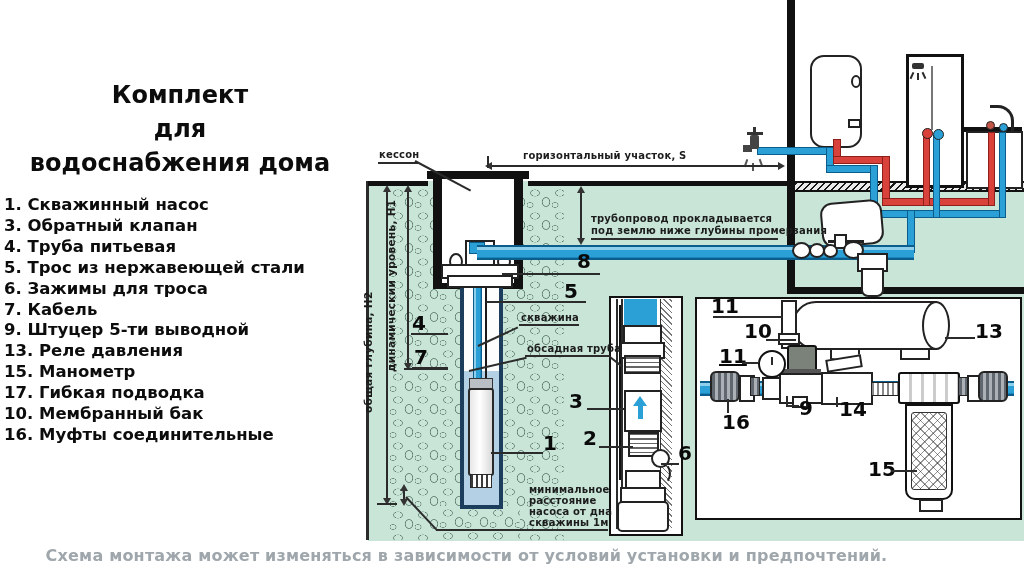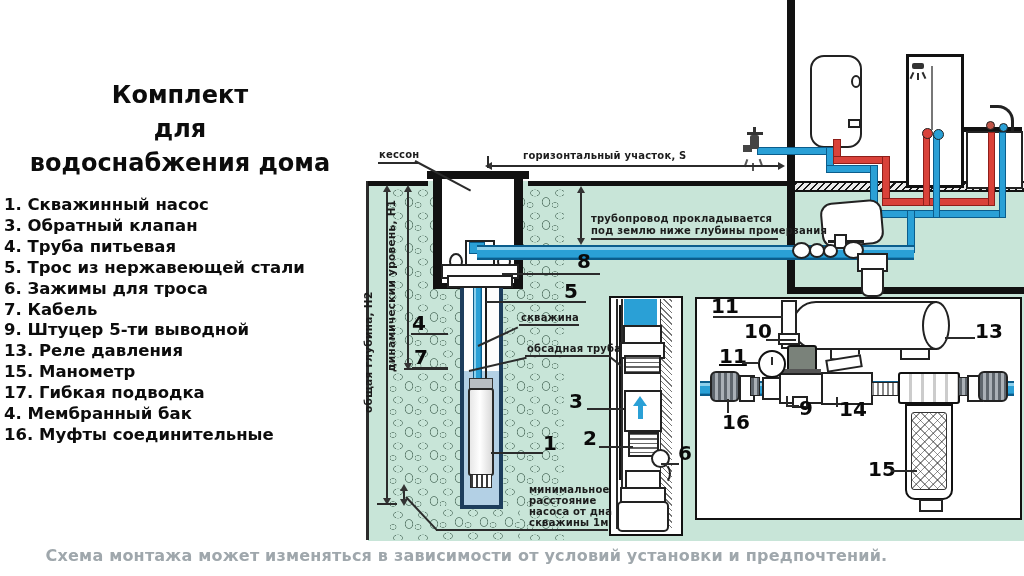--- a/index.html
+++ b/index.html
@@ -58,21 +58,21 @@
       <div class="legend-item">1. Скважинный насос</div>
       <div class="legend-item">3. Обратный клапан</div>
       <div class="legend-item">4. Труба питьевая</div>
       <div class="legend-item">5. Трос из нержавеющей стали</div>
       <div class="legend-item">6. Зажимы для троса</div>
       <div class="legend-item">7. Кабель</div>
       <div class="legend-item">9. Штуцер 5-ти выводной</div>
       <div class="legend-item">13. Реле давления</div>
       <div class="legend-item">15. Манометр</div>
       <div class="legend-item">17. Гибкая подводка</div>
-      <div class="legend-item">4. Мембранный бак</div>
+      <div class="legend-item">10. Мембранный бак</div>
       <div class="legend-item">16. Муфты соединительные</div>
     </div>
 
   <div class="abs" style="left:368px;top:181px;width:656px;height:360px;background:#c8e5d8;"></div>
   <div class="ln" style="left:366px;top:181px;width:3px;height:359px;"></div>
   <div class="gravel" style="left:390px;top:186px;width:70px;height:354px;"></div>
   <div class="gravel" style="left:502px;top:186px;width:62px;height:354px;"></div>
   <div class="gravel" style="left:440px;top:506px;width:80px;height:34px;"></div>
   <div class="ln" style="left:368px;top:181px;width:60px;height:5px;background:#111;"></div>
   <div class="ln" style="left:528px;top:181px;width:260px;height:5px;background:#111;"></div>

